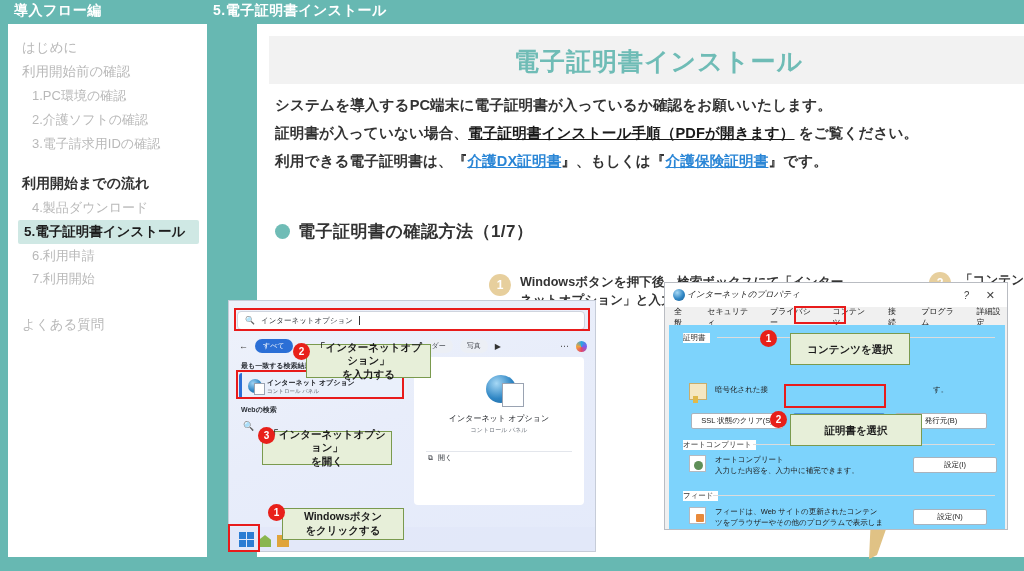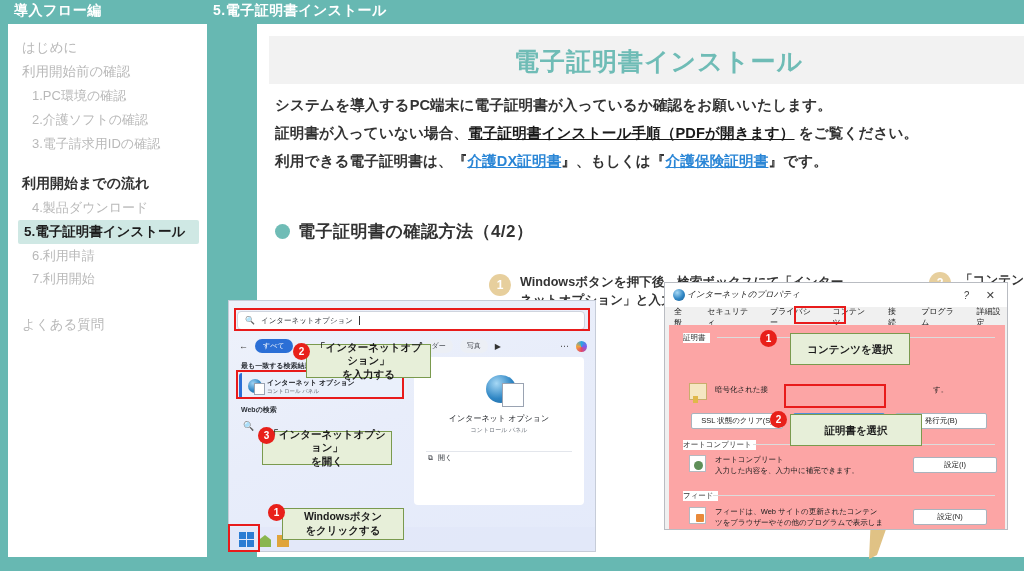--- a/index.html
+++ b/index.html
@@ -164,21 +164,21 @@
     background: radial-gradient(circle at 35% 30%, #a6d8f5 0%, #2f86c4 55%, #1d5f94 100%); }
   .dlg-title .tt { font-size:8.5px; color:#1b1b1b; }
   .dlg-title .qm { position:absolute; right:40px; font-size:10px; color:#444; }
   .dlg-title .xx { position:absolute; right:14px; font-size:11px; color:#444; }
 
   .dlg-tabs { position:absolute; left:4px; top:26px; width:336px; height:16px;
     display:flex; align-items:center; gap:19px; padding-left:5px; }
   .dlg-tabs span { font-size:8px; color:#1b1b1b; }
   .dlg-tabs span.sel { position:relative; }
 
-  .dlg-body { position:absolute; left:4px; top:42px; width:336px; height:204px; background:#fca5a5; }
+  .dlg-body { position:absolute; left:4px; top:42px; width:336px; height:204px; background:#7dd3fc; }
   .grp-label { position:absolute; font-size:7.5px; color:#333; background:#fff; padding-right:4px; }
   .grp-line { position:absolute; border-top:1px solid #dcdcdc; }
 
   .cert-icon { position:absolute; left:20px; top:58px; width:18px; height:17px;
     background:#f5e7c2; border:1px solid #c9ad6c; }
   .cert-icon::after { content:""; position:absolute; left:3px; bottom:-4px; width:5px; height:7px; background:#e0b84a;}
   .bodytext { position:absolute; font-size:7.5px; color:#202020; line-height:1.45; }
 
   .btn { position:absolute; height:16px; background:#fff; border:1px solid #a9b3bd;
     font-size:7.5px; color:#1b1b1b; display:flex; align-items:center; justify-content:center; border-radius:2px;}
@@ -243,21 +243,21 @@
     <p>
       <span>証明書が入っていない場合、</span><a href="#" class="dark">電子証明書インストール手順（PDFが開きます）</a><span> をご覧ください。</span>
     </p>
     <p>
       <span>利用できる電子証明書は、『</span><a href="#">介護DX証明書</a><span>』、もしくは『</span><a href="#">介護保険証明書</a><span>』です。</span>
     </p>
   </div>
 
   <div class="section-head">
     <span class="dot"></span>
-    <span>電子証明書の確認方法（4/2）</span>
+    <span>電子証明書の確認方法（1/7）</span>
   </div>
 
   <div class="step" id="step1">
     <div class="num">1</div>
     <div class="txt">Windowsボタンを押下後、検索ボックスにて「インターネットオプション」と入力し、インターネットオプションを開く</div>
   </div>
   <div class="step" id="step2">
     <div class="num">2</div>
     <div class="txt">「コンテンツ」タブから証明書ボタンを選択</div>
   </div>

